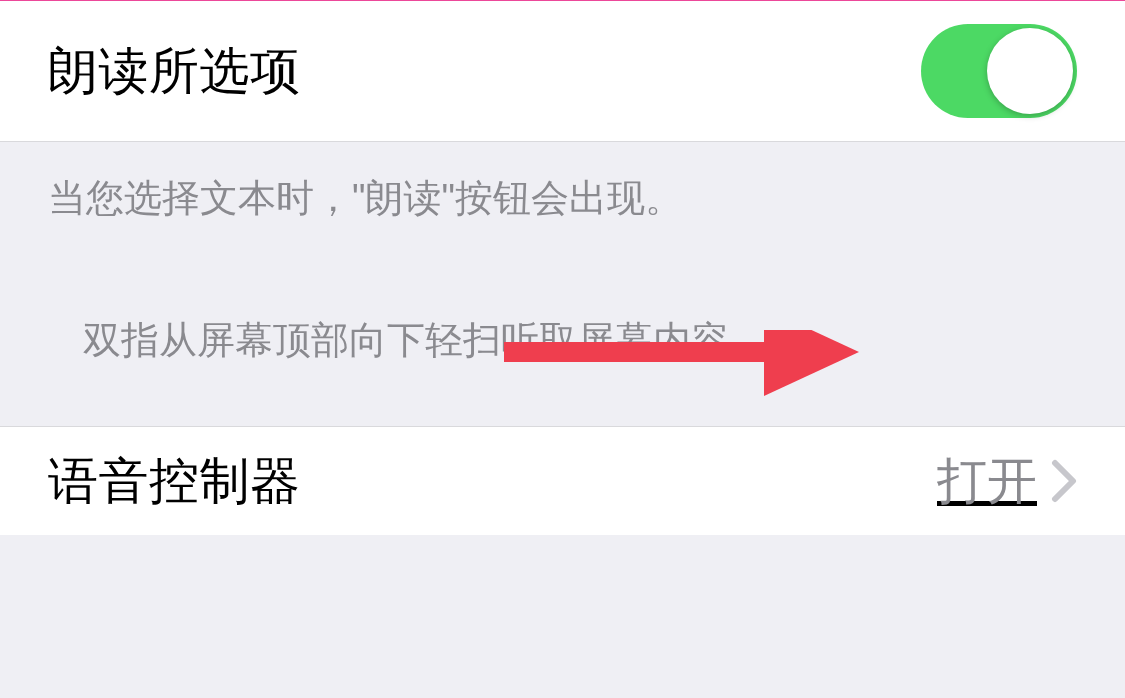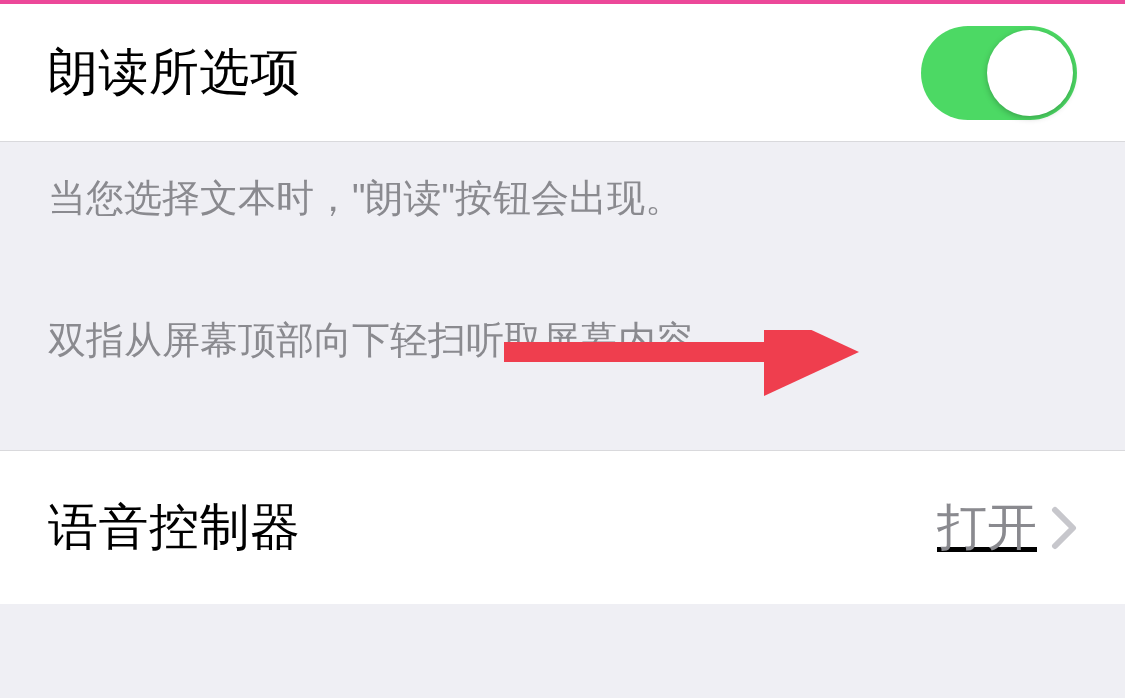--- a/index.html
+++ b/index.html
@@ -18,49 +18,49 @@
       background: #ffffff;
       display: flex;
       align-items: center;
       justify-content: space-between;
       padding: 0 48px;
       border-top: 1px solid #d9d9dc;
       border-bottom: 1px solid #d9d9dc;
     }
     .cell-first {
       height: 142px;
-      border-top: 4px solid #ec4899;
+      border-top: 1px solid #ec4899;
     }
     .cell-second {
       height: 132px;
     }
     .cell-third {
-      height: 154px;
+      height: 109px;
       border-bottom: none;
-      margin-top: 24px;
     }
     .cell-label {
       font-size: 50px;
       font-weight: 400;
       color: #000000;
       letter-spacing: 0.5px;
     }
     .footer-text {
       background: #efeff4;
       padding: 28px 48px 0 48px;
       font-size: 38px;
       color: #8a8a8f;
       font-weight: 300;
       line-height: 56px;
     }
     .footer1 {
       height: 142px;
     }
     .footer2 {
       height: 142px;
+      margin-left: 35px;
     }
     .toggle {
       width: 156px;
       height: 94px;
       background: #4cd964;
       border-radius: 47px;
       position: relative;
       cursor: pointer;
     }
     .toggle-knob {

